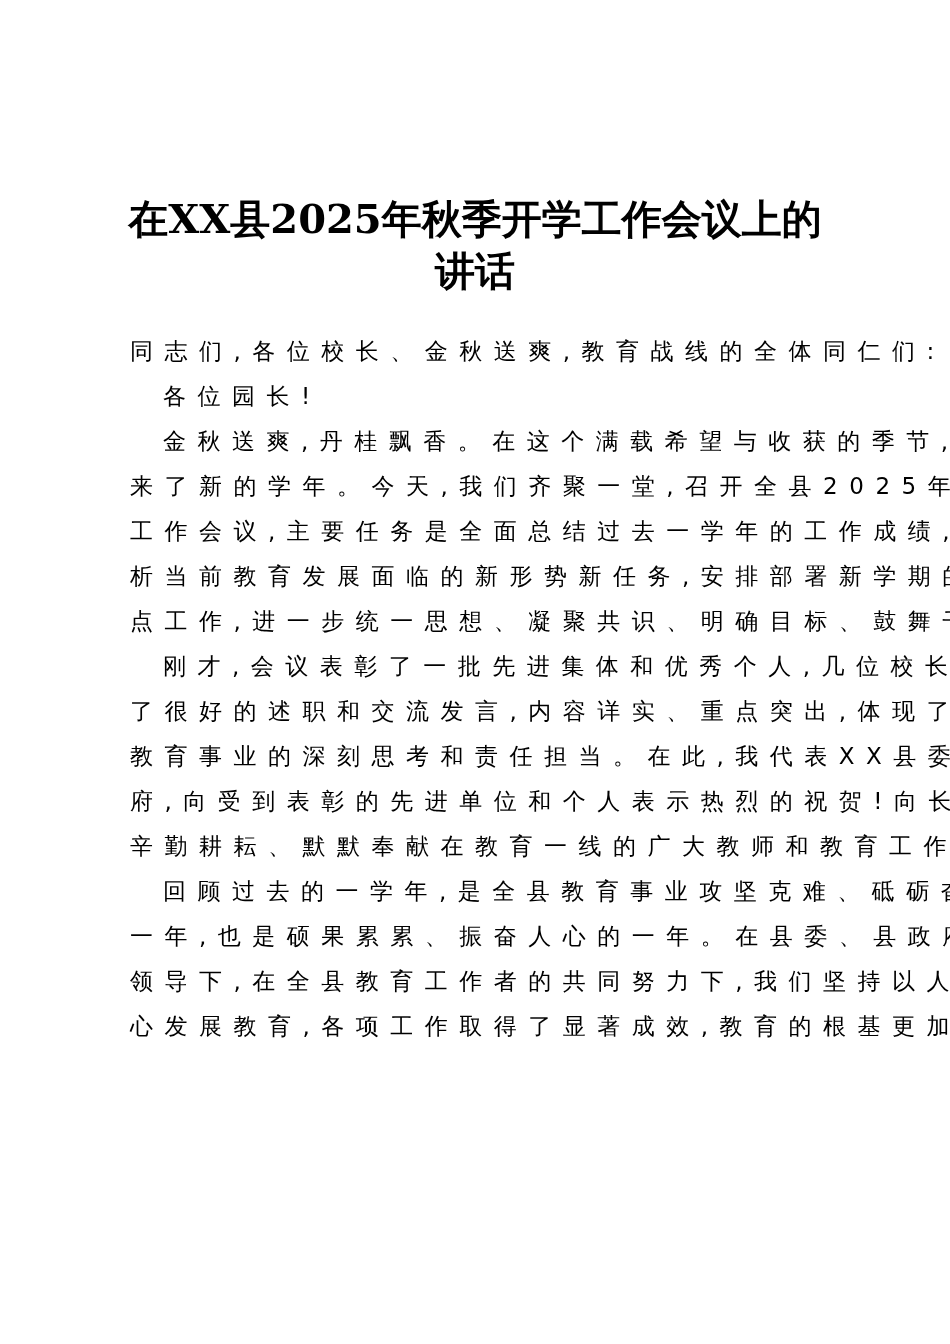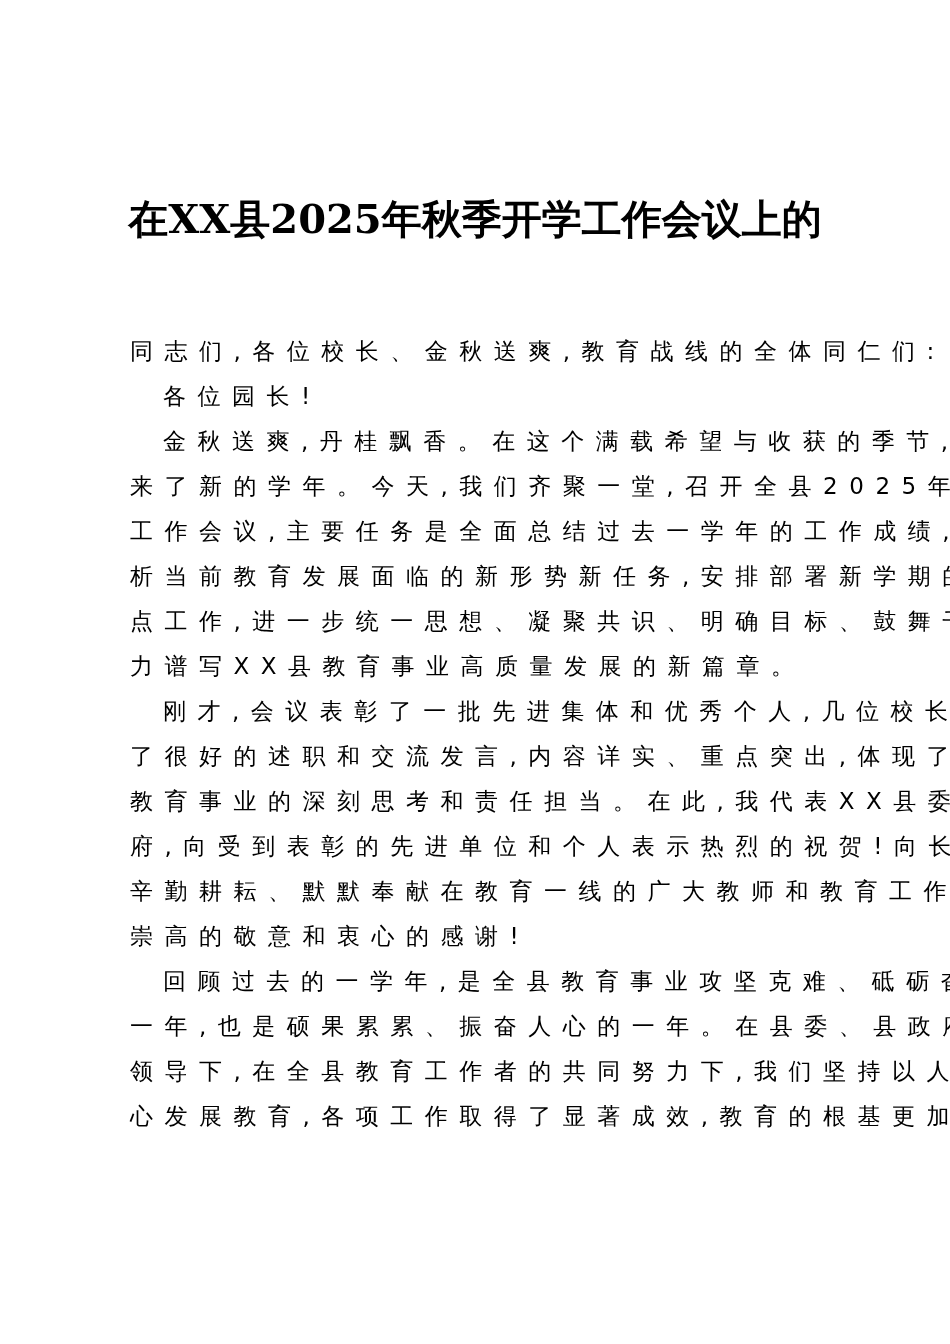--- a/index.html
+++ b/index.html
@@ -57,42 +57,41 @@
       padding-left: 33px;
     }
   </style>
 </head>
 <body>
 
 <div class="page">
 
   <h1 class="title">
     <span class="tline">在XX县2025年秋季开学工作会议上的</span>
+    <span class="tline">讲话</span>
   </h1>
 
   <div class="body">
     <span class="line">同志们,各位校长、金秋送爽,教育战线的全体同仁们:</span>
     <span class="line indent">各位园长!</span>
 
     <div>
       <span class="line indent">金秋送爽,丹桂飘香。在这个满载希望与收获的季节,我们迎</span>
       <span class="line">来了新的学年。今天,我们齐聚一堂,召开全县2025年秋季开学</span>
       <span class="line">工作会议,主要任务是全面总结过去一学年的工作成绩,深入分</span>
       <span class="line">析当前教育发展面临的新形势新任务,安排部署新学期的各项重</span>
       <span class="line">点工作,进一步统一思想、凝聚共识、明确目标、鼓舞干劲,奋</span>
-      <span class="line">力谱写XX县教育事业高质量发展的新篇章。</span>
     </div>
 
     <div>
       <span class="line indent">刚才,会议表彰了一批先进集体和优秀个人,几位校长代表作</span>
       <span class="line">了很好的述职和交流发言,内容详实、重点突出,体现了大家对</span>
       <span class="line">教育事业的深刻思考和责任担当。在此,我代表XX县委、县政</span>
       <span class="line">府,向受到表彰的先进单位和个人表示热烈的祝贺!向长期以来</span>
       <span class="line">辛勤耕耘、默默奉献在教育一线的广大教师和教育工作者,致以</span>
-      <span class="line">崇高的敬意和衷心的感谢!</span>
     </div>
 
     <div>
       <span class="line indent">回顾过去的一学年,是全县教育事业攻坚克难、砥砺奋进的</span>
       <span class="line">一年,也是硕果累累、振奋人心的一年。在县委、县政府的坚强</span>
       <span class="line">领导下,在全县教育工作者的共同努力下,我们坚持以人民为中</span>
       <span class="line">心发展教育,各项工作取得了显著成效,教育的根基更加坚实,发</span>
     </div>
   </div>
 

